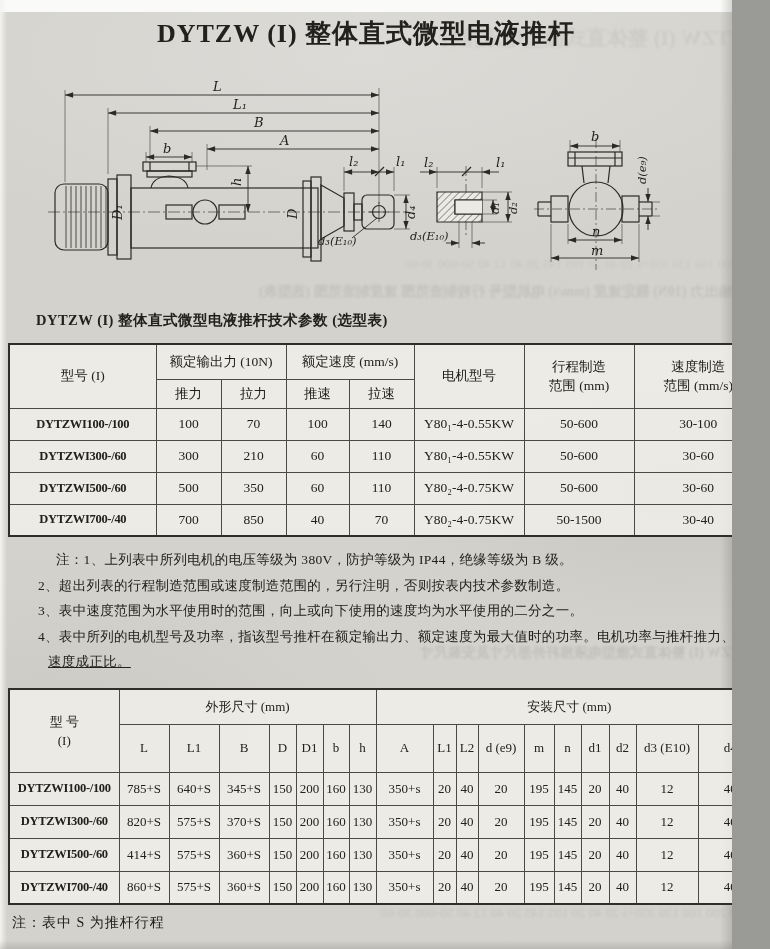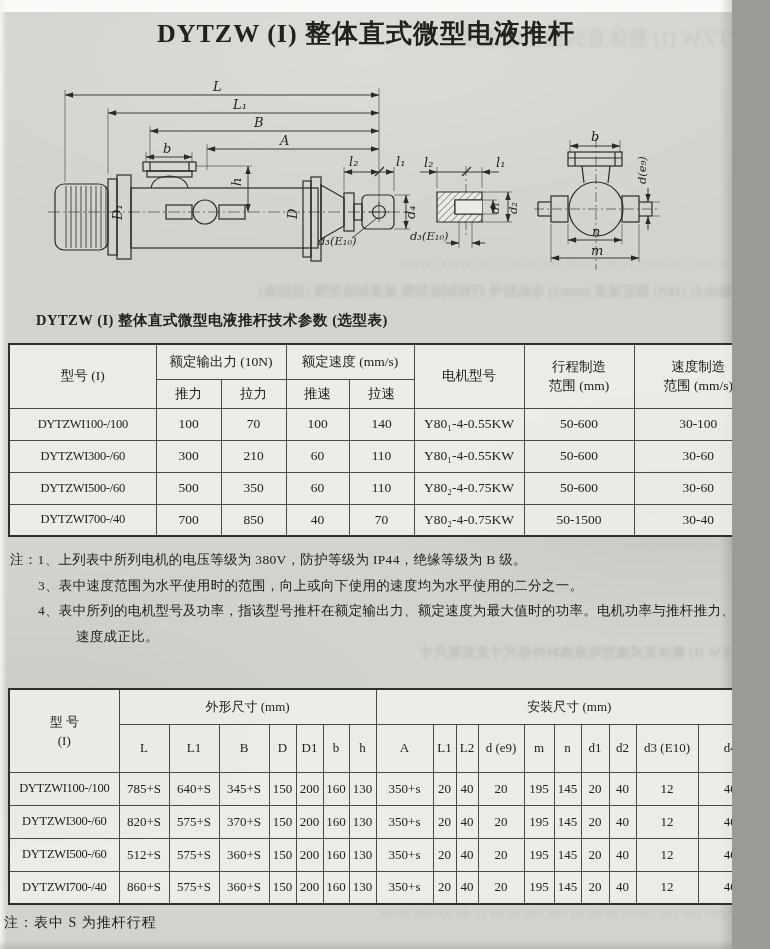--- a/index.html
+++ b/index.html
@@ -28,28 +28,28 @@
   .caption{position:absolute;left:8px;font-size:14.5px;font-weight:bold;letter-spacing:.5px;margin-left:28px;}
   #cap1{top:311px;} #cap2{top:663px;}
 
   table{position:absolute;left:8px;border-collapse:collapse;table-layout:fixed;
         background:rgba(241,240,235,.82);border:2px solid #2f2e2b;}
   td{border:1px solid #4a4945;text-align:center;vertical-align:middle;
      font-size:13.5px;padding:0;overflow:hidden;white-space:nowrap;}
   #t1{top:343px;width:754px;}
   #t2{top:688px;width:754px;}
   #t2 td{font-size:13px;}
-  .model{font-size:12.5px !important;letter-spacing:-.3px;}
+  .model{font-size:12.5px !important;letter-spacing:-.3px;font-weight:bold;}
   .hdr2{line-height:19px;}
 
   .notes{position:absolute;left:10px;top:547px;font-size:13.5px;line-height:25.5px;letter-spacing:.3px;}
-  .note-line{white-space:nowrap;}
+  .note-line{white-space:nowrap;margin-left:46px;}
   .ind1{margin-left:28px;}
-  .ind2{margin-left:66px;}
-  .note2{position:absolute;left:4px;top:914px;font-size:14px;letter-spacing:1px;}
+  .ind2{margin-left:38px;text-decoration:underline;}
+  .note2{position:absolute;left:12px;top:914px;font-size:14px;letter-spacing:1px;}
 
   .ghost{position:absolute;transform:scaleX(-1);color:#64645e;filter:blur(1.2px);
          white-space:nowrap;pointer-events:none;font-weight:bold;overflow:hidden;}
   #g1{top:24px;left:380px;width:380px;font-size:21px;opacity:.09;}
   #g2{top:256px;left:0;width:760px;font-size:13px;opacity:.10;font-weight:normal;}
   #g3{top:283px;left:15px;width:745px;font-size:14px;opacity:.14;}
   #g4{top:644px;left:330px;width:430px;font-size:14px;opacity:.16;}
   #g5{top:905px;left:60px;width:690px;font-size:13.5px;opacity:.13;font-weight:normal;}
 </style>
 </head>
@@ -302,20 +302,21 @@
         <td>70</td>
         <td>Y80₂-4-0.75KW</td>
         <td>50-1500</td>
         <td>30-40</td>
       </tr>
     </tbody>
   </table>
 
   <div class="notes">
     <div class="note-line"><span>注：</span><span>1、上列表中所列电机的电压等级为 380V，防护等级为 IP44，绝缘等级为 B 级。</span></div>
+    <div class="note-line ind1">2、超出列表的行程制造范围或速度制造范围的，另行注明，否则按表内技术参数制造。</div>
     <div class="note-line ind1">3、表中速度范围为水平使用时的范围，向上或向下使用的速度均为水平使用的二分之一。</div>
     <div class="note-line ind1">4、表中所列的电机型号及功率，指该型号推杆在额定输出力、额定速度为最大值时的功率。电机功率与推杆推力、</div>
     <div class="note-line ind2">速度成正比。</div>
   </div>
 
 
   <table id="t2">
     <colgroup>
       <col style="width:110px">
         <col style="width:50px">
@@ -399,21 +400,21 @@
         <td>20</td>
         <td>195</td>
         <td>145</td>
         <td>20</td>
         <td>40</td>
         <td>12</td>
         <td>40</td>
       </tr>
       <tr style="height:33px">
         <td class="model">DYTZWI500-/60</td>
-        <td>512+S</td>
+        <td>414+S</td>
         <td>575+S</td>
         <td>360+S</td>
         <td>150</td>
         <td>200</td>
         <td>160</td>
         <td>130</td>
         <td>350+s</td>
         <td>20</td>
         <td>40</td>
         <td>20</td>

